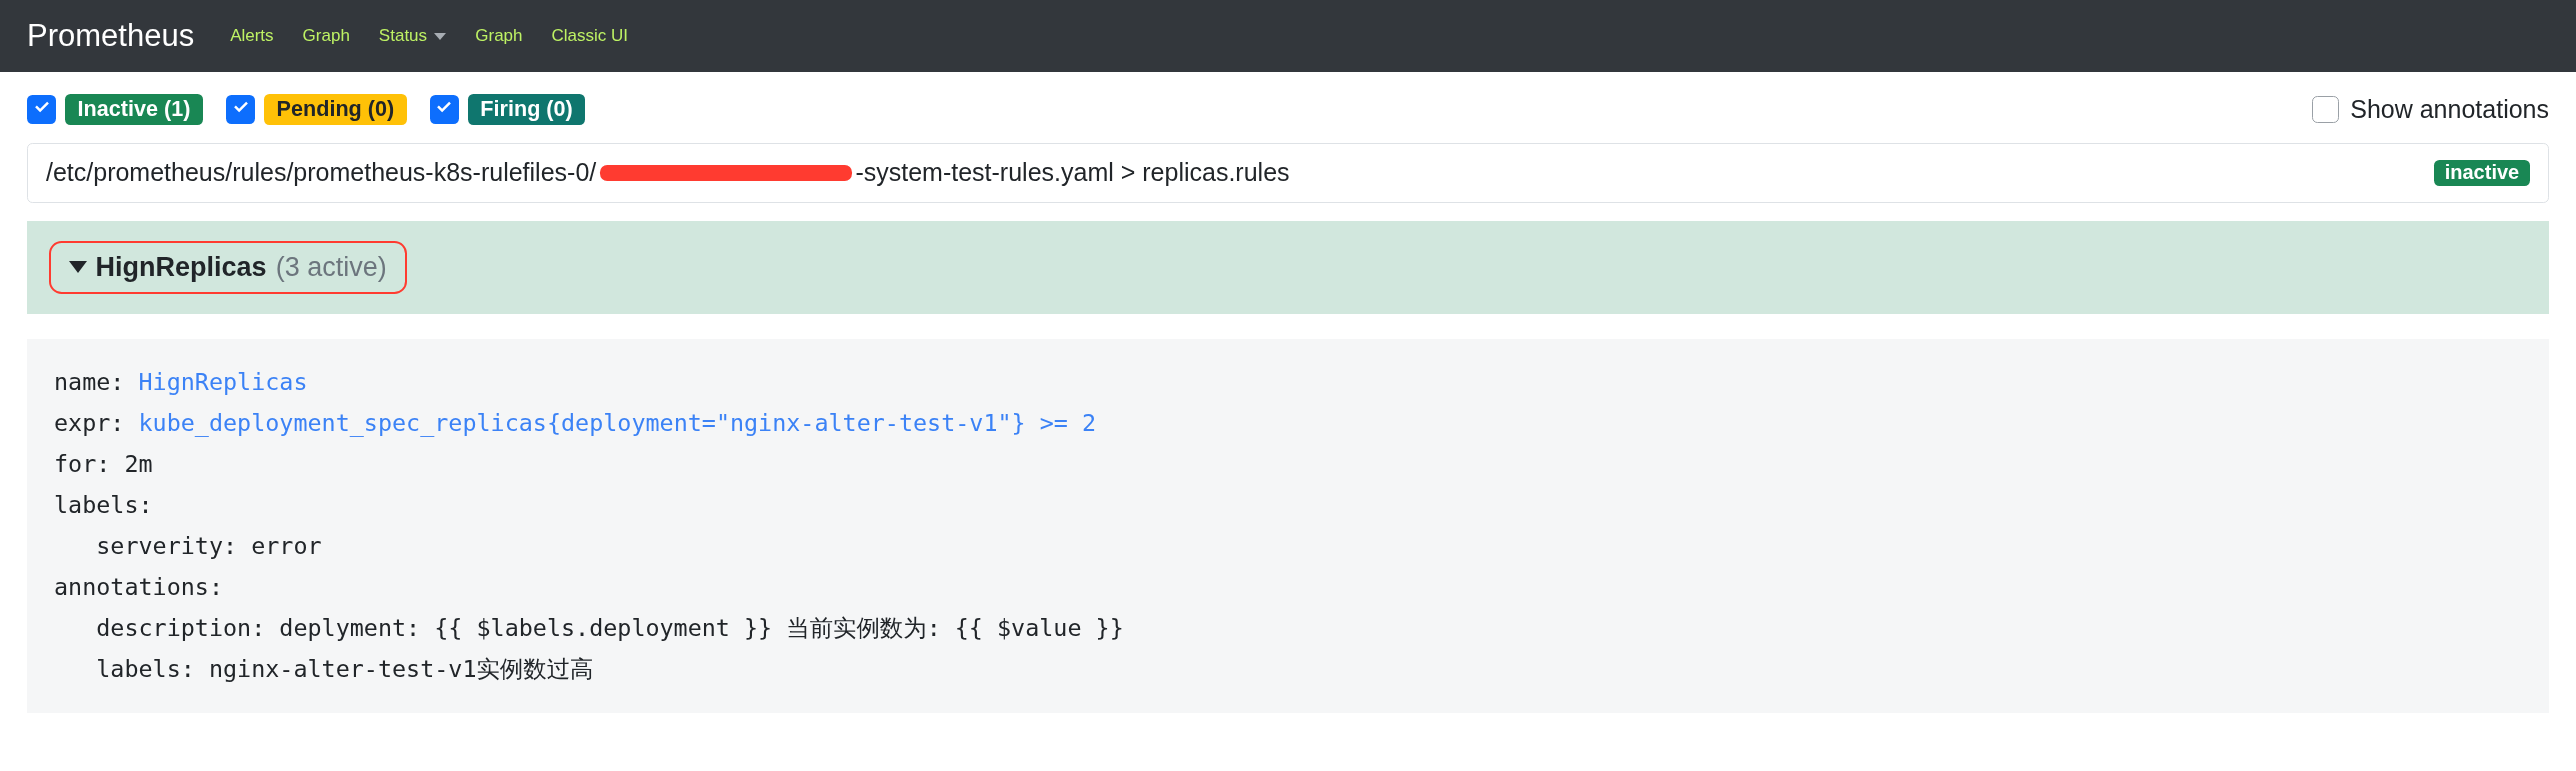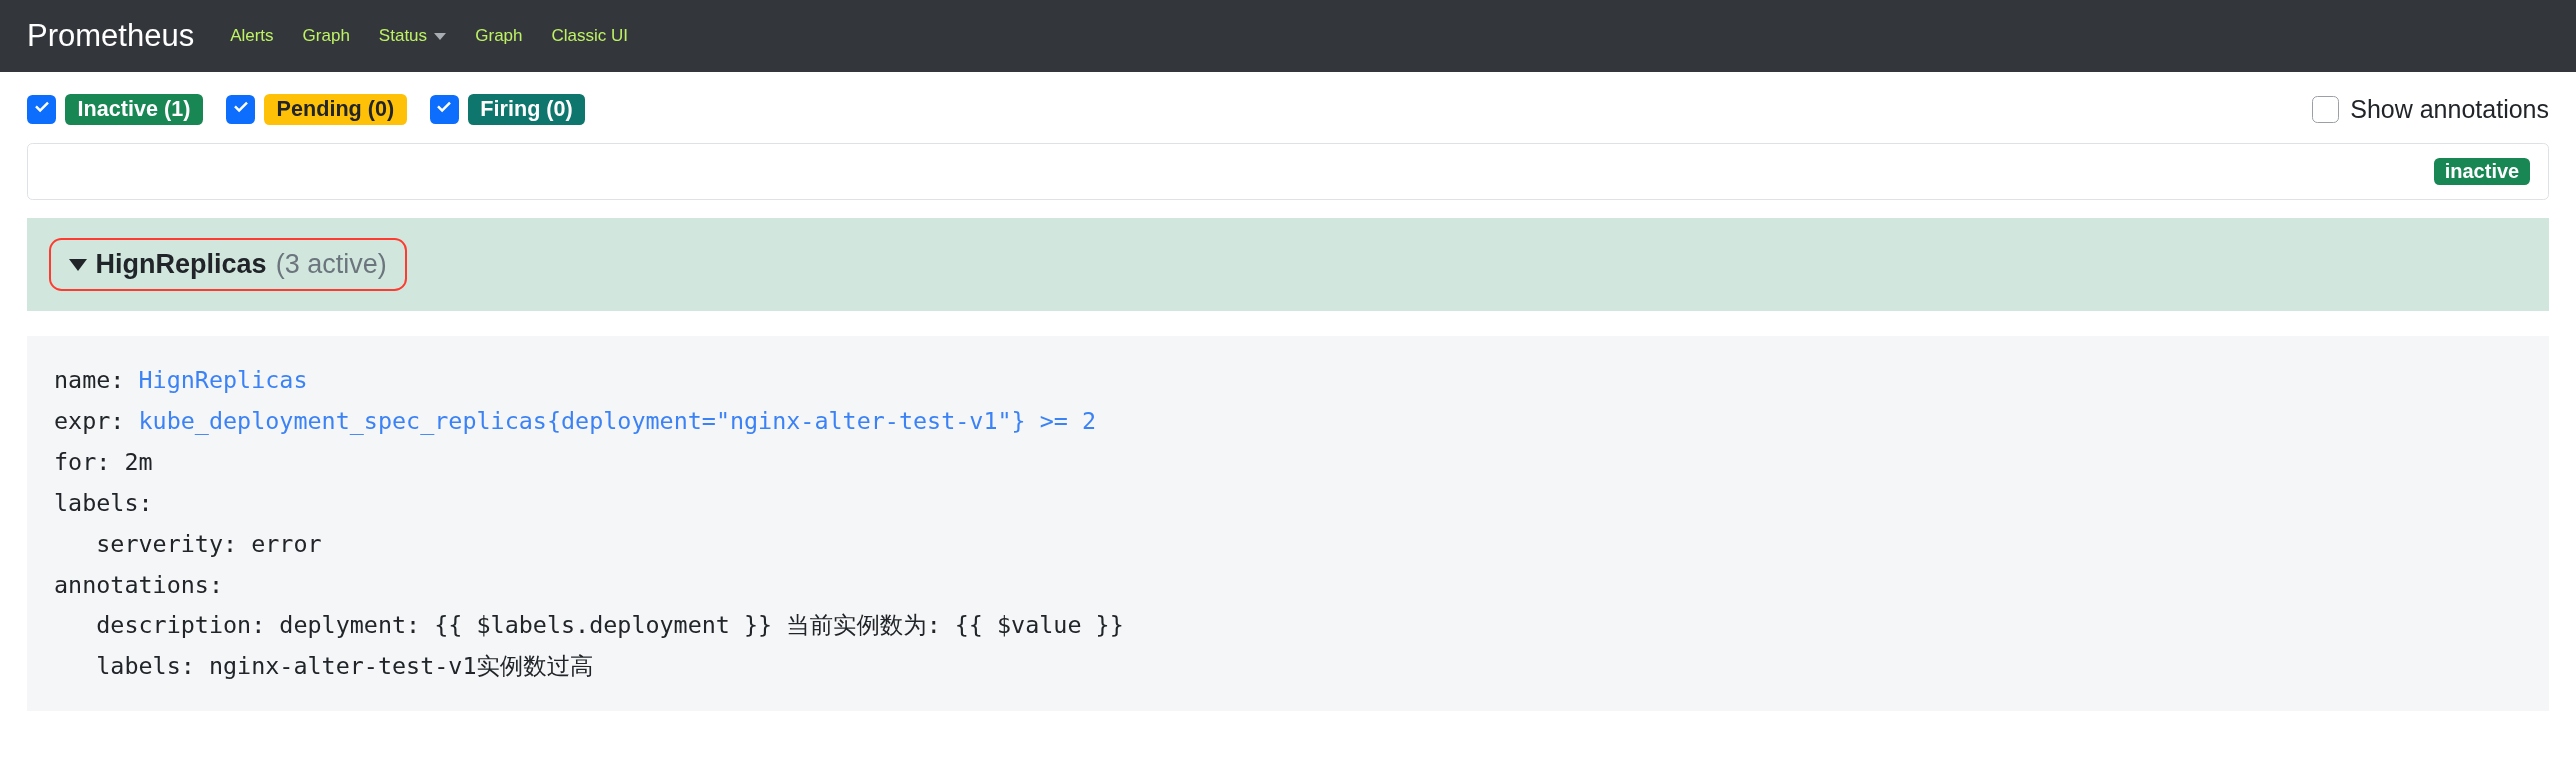--- a/index.html
+++ b/index.html
@@ -80,20 +80,25 @@
     </div>
     <div class="spacer"></div>
     <div class="annot-check"></div>
     <span class="annot-label">Show annotations</span>
   </div>
 
   <div class="main-row">
     <div class="main-col">
 
       <div class="rule-file-bar">
+        <div class="rule-file-text">
+          <span>/etc/prometheus/rules/prometheus-k8s-rulefiles-0/</span>
+          <span class="redact"></span>
+          <span>-system-test-rules.yaml &gt; replicas.rules</span>
+        </div>
         <div class="spacer"></div>
         <span class="pill pill-green pill-sm">inactive</span>
       </div>
 
       <div class="rule-header">
         <div class="rule-toggle">
           <span class="chev"></span>
           <span class="rule-name">HignReplicas</span>
           <span class="rule-active">(3 active)</span>
         </div>

